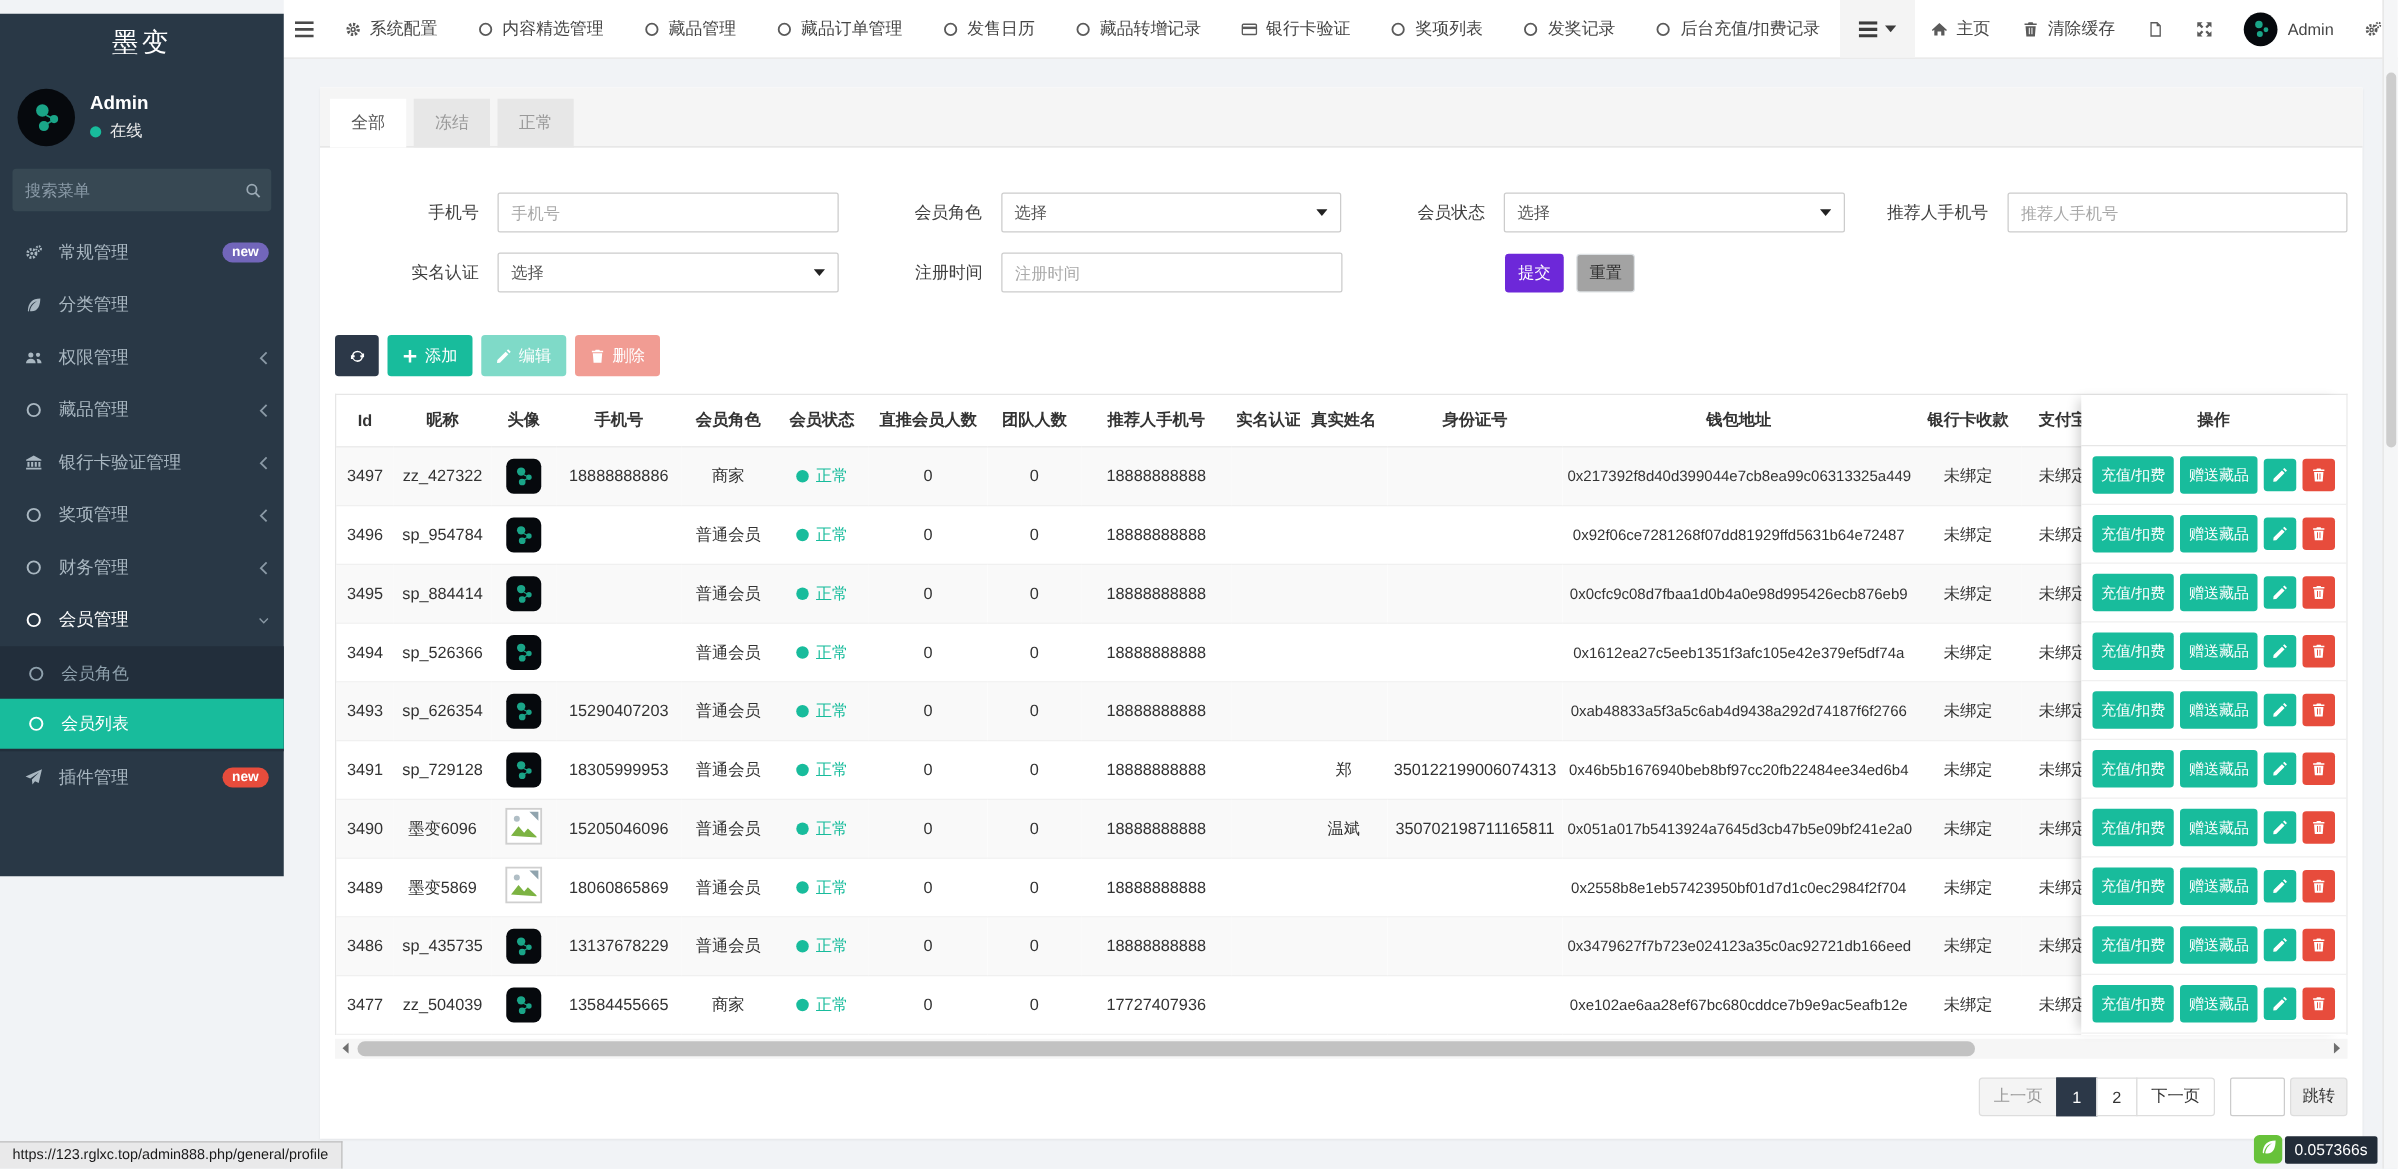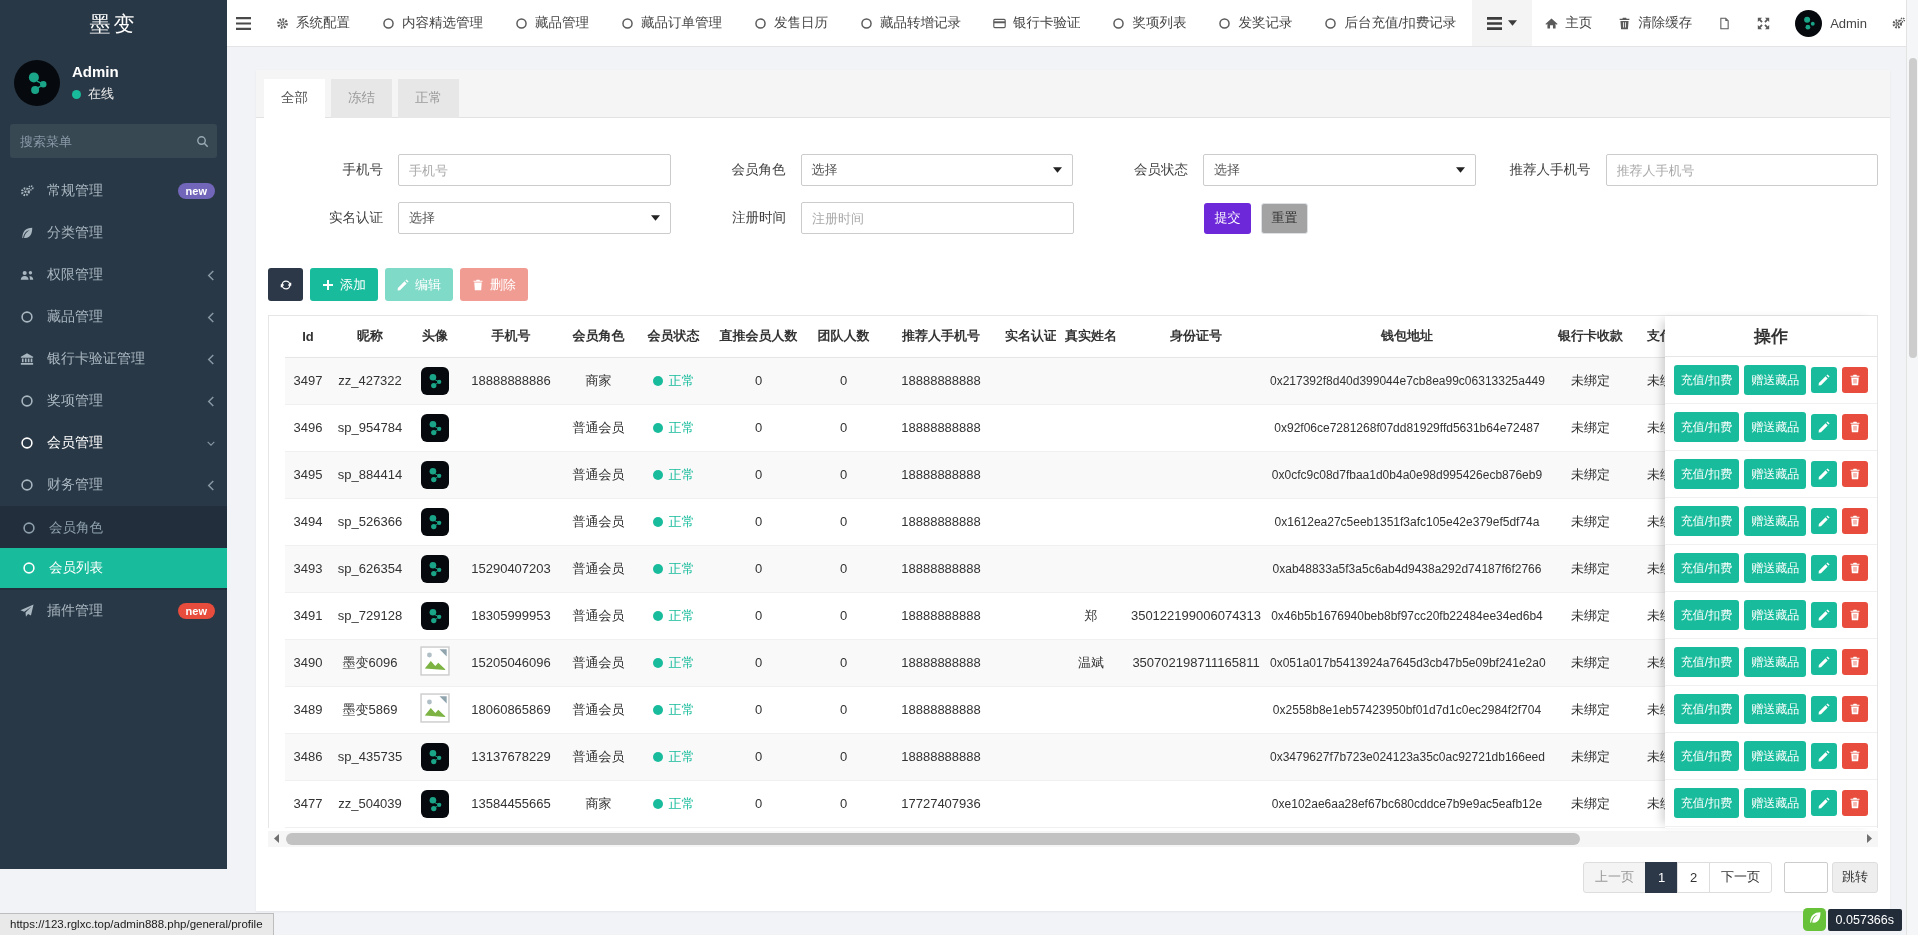--- a/index.html
+++ b/index.html
@@ -1,21 +1,21 @@
 <!DOCTYPE html>
 <html><head>
 <meta charset="utf-8">
 <style>
   * { margin:0; padding:0; box-sizing:border-box; }
   html,body { width:1918px; height:935px; overflow:hidden; }
   body { font-family:"Liberation Sans","DejaVu Sans",sans-serif; background:#f1f3f6; position:relative; font-size:13px; color:#333; }
   svg { display:block; }
 
   
-  .sidebar { position:absolute; left:0; top:0; width:227px; height:869px; background:#293846; z-index:5; }
+  .sidebar { position:absolute; left:0; top:11px; width:227px; height:690px; background:#293846; z-index:5; }
   .logo { height:47px; line-height:47px; text-align:center; color:#fff; font-size:21px; letter-spacing:3px; }
   .user-panel { display:flex; gap:12px; padding:13px 14px 10px; align-items:center; }
   .user-avatar { width:46px; height:46px; border-radius:50%; background:#06090d; display:flex; align-items:center; justify-content:center; flex:none; }
   .user-avatar svg { width:30px; height:30px; }
   .user-meta .uname { color:#fff; font-weight:bold; font-size:15px; margin-bottom:5px; }
   .user-meta .ustatus { color:#ececec; font-size:13px; display:flex; align-items:center; gap:7px; }
   .dot-online { width:9px; height:9px; border-radius:50%; background:#18bc9c; display:inline-block; }
   .search-box { margin:8px 10px 12px; background:#374853; border-radius:3px; height:34px; display:flex; align-items:center; padding:0 10px; }
   .search-box input { flex:1; background:transparent; border:none; outline:none; color:#cfd8de; font-size:13px; }
   .search-box input::placeholder { color:#8a9aa7; }
@@ -68,36 +68,36 @@
   .btn-reset { background:#a3a3a3; color:#333; width:47px; height:31px; border:1px solid #dde1e4; margin-left:10px; }
 
   .toolbar { display:flex; gap:7px; padding:18px 12px 0; }
   .tb-btn { height:33px; border-radius:3px; border:none; color:#fff; font-size:13px; display:inline-flex; align-items:center; gap:6px; padding:0 12px; cursor:pointer; font-family:inherit; }
   .tb-refresh { width:35px; background:#2c3848; justify-content:center; padding:0; }
   .tb-add { background:#18bc9c; }
   .tb-edit { background:#18bc9c; opacity:.55; }
   .tb-del { background:#e74c3c; opacity:.55; }
   .tb-btn svg { width:12px; height:12px; }
 
-  .tablewrap { position:relative; margin:14px 12px 0; border:1px solid #e6e6e6; border-bottom:none;padding-left:16px; }
+  .tablewrap { position:relative; margin:14px 12px 0; border:1px solid #e6e6e6; border-bottom:none; }
   table { border-collapse:collapse; width:100%; table-layout:fixed; }
   thead th { height:41px; font-size:13px; font-weight:bold; color:#333; border-bottom:1px solid #e6e6e6; text-align:center; padding:0 4px; white-space:nowrap; overflow:hidden; }
   tbody td { height:47px; font-size:13px; color:#333; text-align:center; border-bottom:1px solid #f0f0f0; padding:0 4px; white-space:nowrap; overflow:hidden; }
   tbody tr:nth-child(odd) { background:#f9f9f9; }
   td.walletcell { font-size:12px; }
   th.leftcol, td.leftcol { text-align:left; padding-left:14px; }
   .avatar-logo { width:28px; height:28px; border-radius:6px; background:#06090d; display:inline-flex; align-items:center; justify-content:center; }
   .avatar-logo svg { width:20px; height:20px; }
   .avatar-broken { width:30px; height:30px; display:inline-flex; }
   .avatar-broken svg { width:30px; height:30px; }
   .status-ok { color:#18bc9c; display:inline-flex; align-items:center; gap:6px; }
   .status-ok .dot { width:10px; height:10px; border-radius:50%; background:#18bc9c; display:inline-block; }
 
   .op-col { position:absolute; top:0; right:0; bottom:0; width:212px; background:#fff; box-shadow:-7px 0 9px -4px rgba(0,0,0,.18); }
-  .op-head { height:41px; border-bottom:1px solid #e6e6e6; display:flex; align-items:center; justify-content:center; font-weight:bold; font-size:17px; }
+  .op-head { height:41px; border-bottom:1px solid #e6e6e6; display:flex; align-items:center; justify-content:center; font-weight:bold; font-size:13px; }
   .op-row { height:47px; border-bottom:1px solid #f0f0f0; display:flex; align-items:center; justify-content:center; gap:5px; }
   .op-btn { background:#18bc9c; color:#fff; border:none; border-radius:3px; font-size:12px; height:30px; padding:0 7px; cursor:pointer; font-family:inherit; white-space:nowrap; }
   .op-ico { width:26px; height:26px; border-radius:3px; border:none; color:#fff; display:inline-flex; align-items:center; justify-content:center; cursor:pointer; }
   .op-ico svg { width:12px; height:12px; }
   .op-edit { background:#18bc9c; } .op-delete { background:#e74c3c; }
 
   .hscroll { margin:3px 12px 0; height:16px; background:#f6f6f6; display:flex; align-items:center; }
   .hs-arrow { width:16px; height:16px; display:flex; align-items:center; justify-content:center; color:#707070; }
   .hs-arrow svg { width:6px; height:9px; }
   .hs-track { flex:1; height:16px; position:relative; }
@@ -222,43 +222,43 @@
             <circle cx="8" cy="8" r="5.6" fill="none" stroke="currentColor" stroke-width="1.8"></circle>
           </svg>
         </span>
     <span class="mi-label">奖项管理</span>
         <span class="mi-arrow">
           <svg viewBox="0 0 8 12">
             <path d="M6.5 1L1.5 6l5 5" fill="none" stroke="currentColor" stroke-width="1.6"></path>
           </svg>
         </span>
       </div>
+      <div class="menu-item ">
+    <span class="mi-icon">
+          <svg viewBox="0 0 16 16">
+            <circle cx="8" cy="8" r="5.6" fill="none" stroke="currentColor" stroke-width="1.8"></circle>
+          </svg>
+        </span>
+    <span class="mi-label">财务管理</span>
+        <span class="mi-arrow">
+          <svg viewBox="0 0 8 12">
+            <path d="M6.5 1L1.5 6l5 5" fill="none" stroke="currentColor" stroke-width="1.6"></path>
+          </svg>
+        </span>
+      </div>
       <div class="menu-item open">
     <span class="mi-icon">
           <svg viewBox="0 0 16 16">
             <circle cx="8" cy="8" r="5.6" fill="none" stroke="currentColor" stroke-width="1.8"></circle>
           </svg>
         </span>
     <span class="mi-label">会员管理</span>
         <span class="mi-arrow">
           <svg viewBox="0 0 12 8">
             <path d="M1 1.5l5 5 5-5" fill="none" stroke="currentColor" stroke-width="1.6"></path>
-          </svg>
-        </span>
-      </div>
-      <div class="menu-item ">
-    <span class="mi-icon">
-          <svg viewBox="0 0 16 16">
-            <circle cx="8" cy="8" r="5.6" fill="none" stroke="currentColor" stroke-width="1.8"></circle>
-          </svg>
-        </span>
-    <span class="mi-label">财务管理</span>
-        <span class="mi-arrow">
-          <svg viewBox="0 0 8 12">
-            <path d="M6.5 1L1.5 6l5 5" fill="none" stroke="currentColor" stroke-width="1.6"></path>
           </svg>
         </span>
       </div>
       <div class="submenu">
         <div class="submenu-item ">
       <span class="mi-icon">
             <svg viewBox="0 0 16 16">
               <circle cx="8" cy="8" r="5.6" fill="none" stroke="currentColor" stroke-width="1.8"></circle>
             </svg>
           </span>

